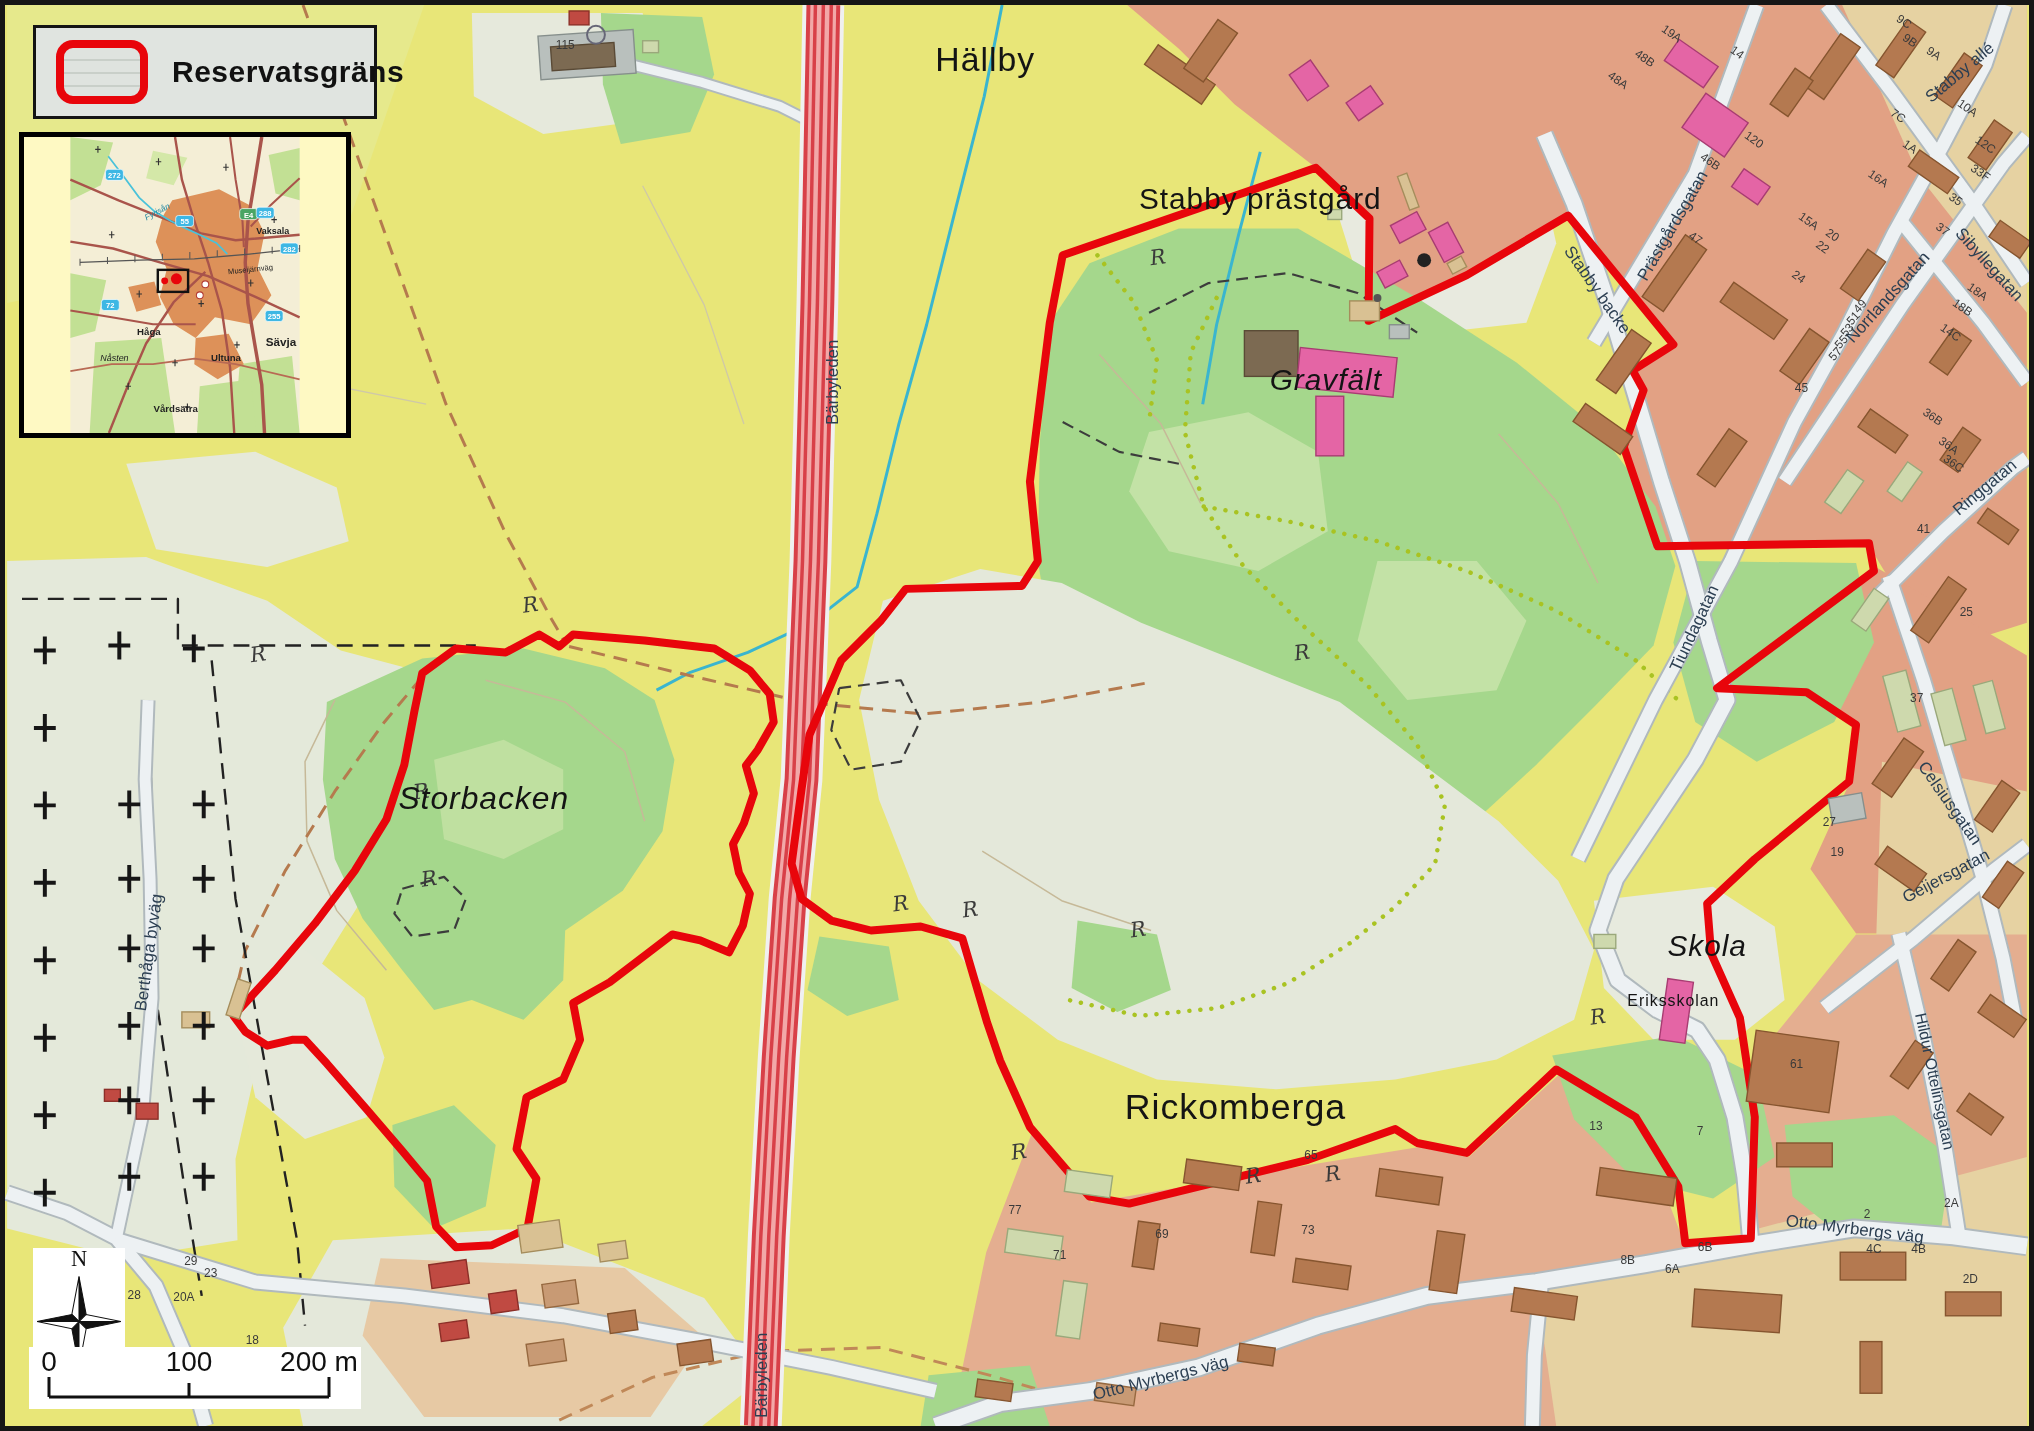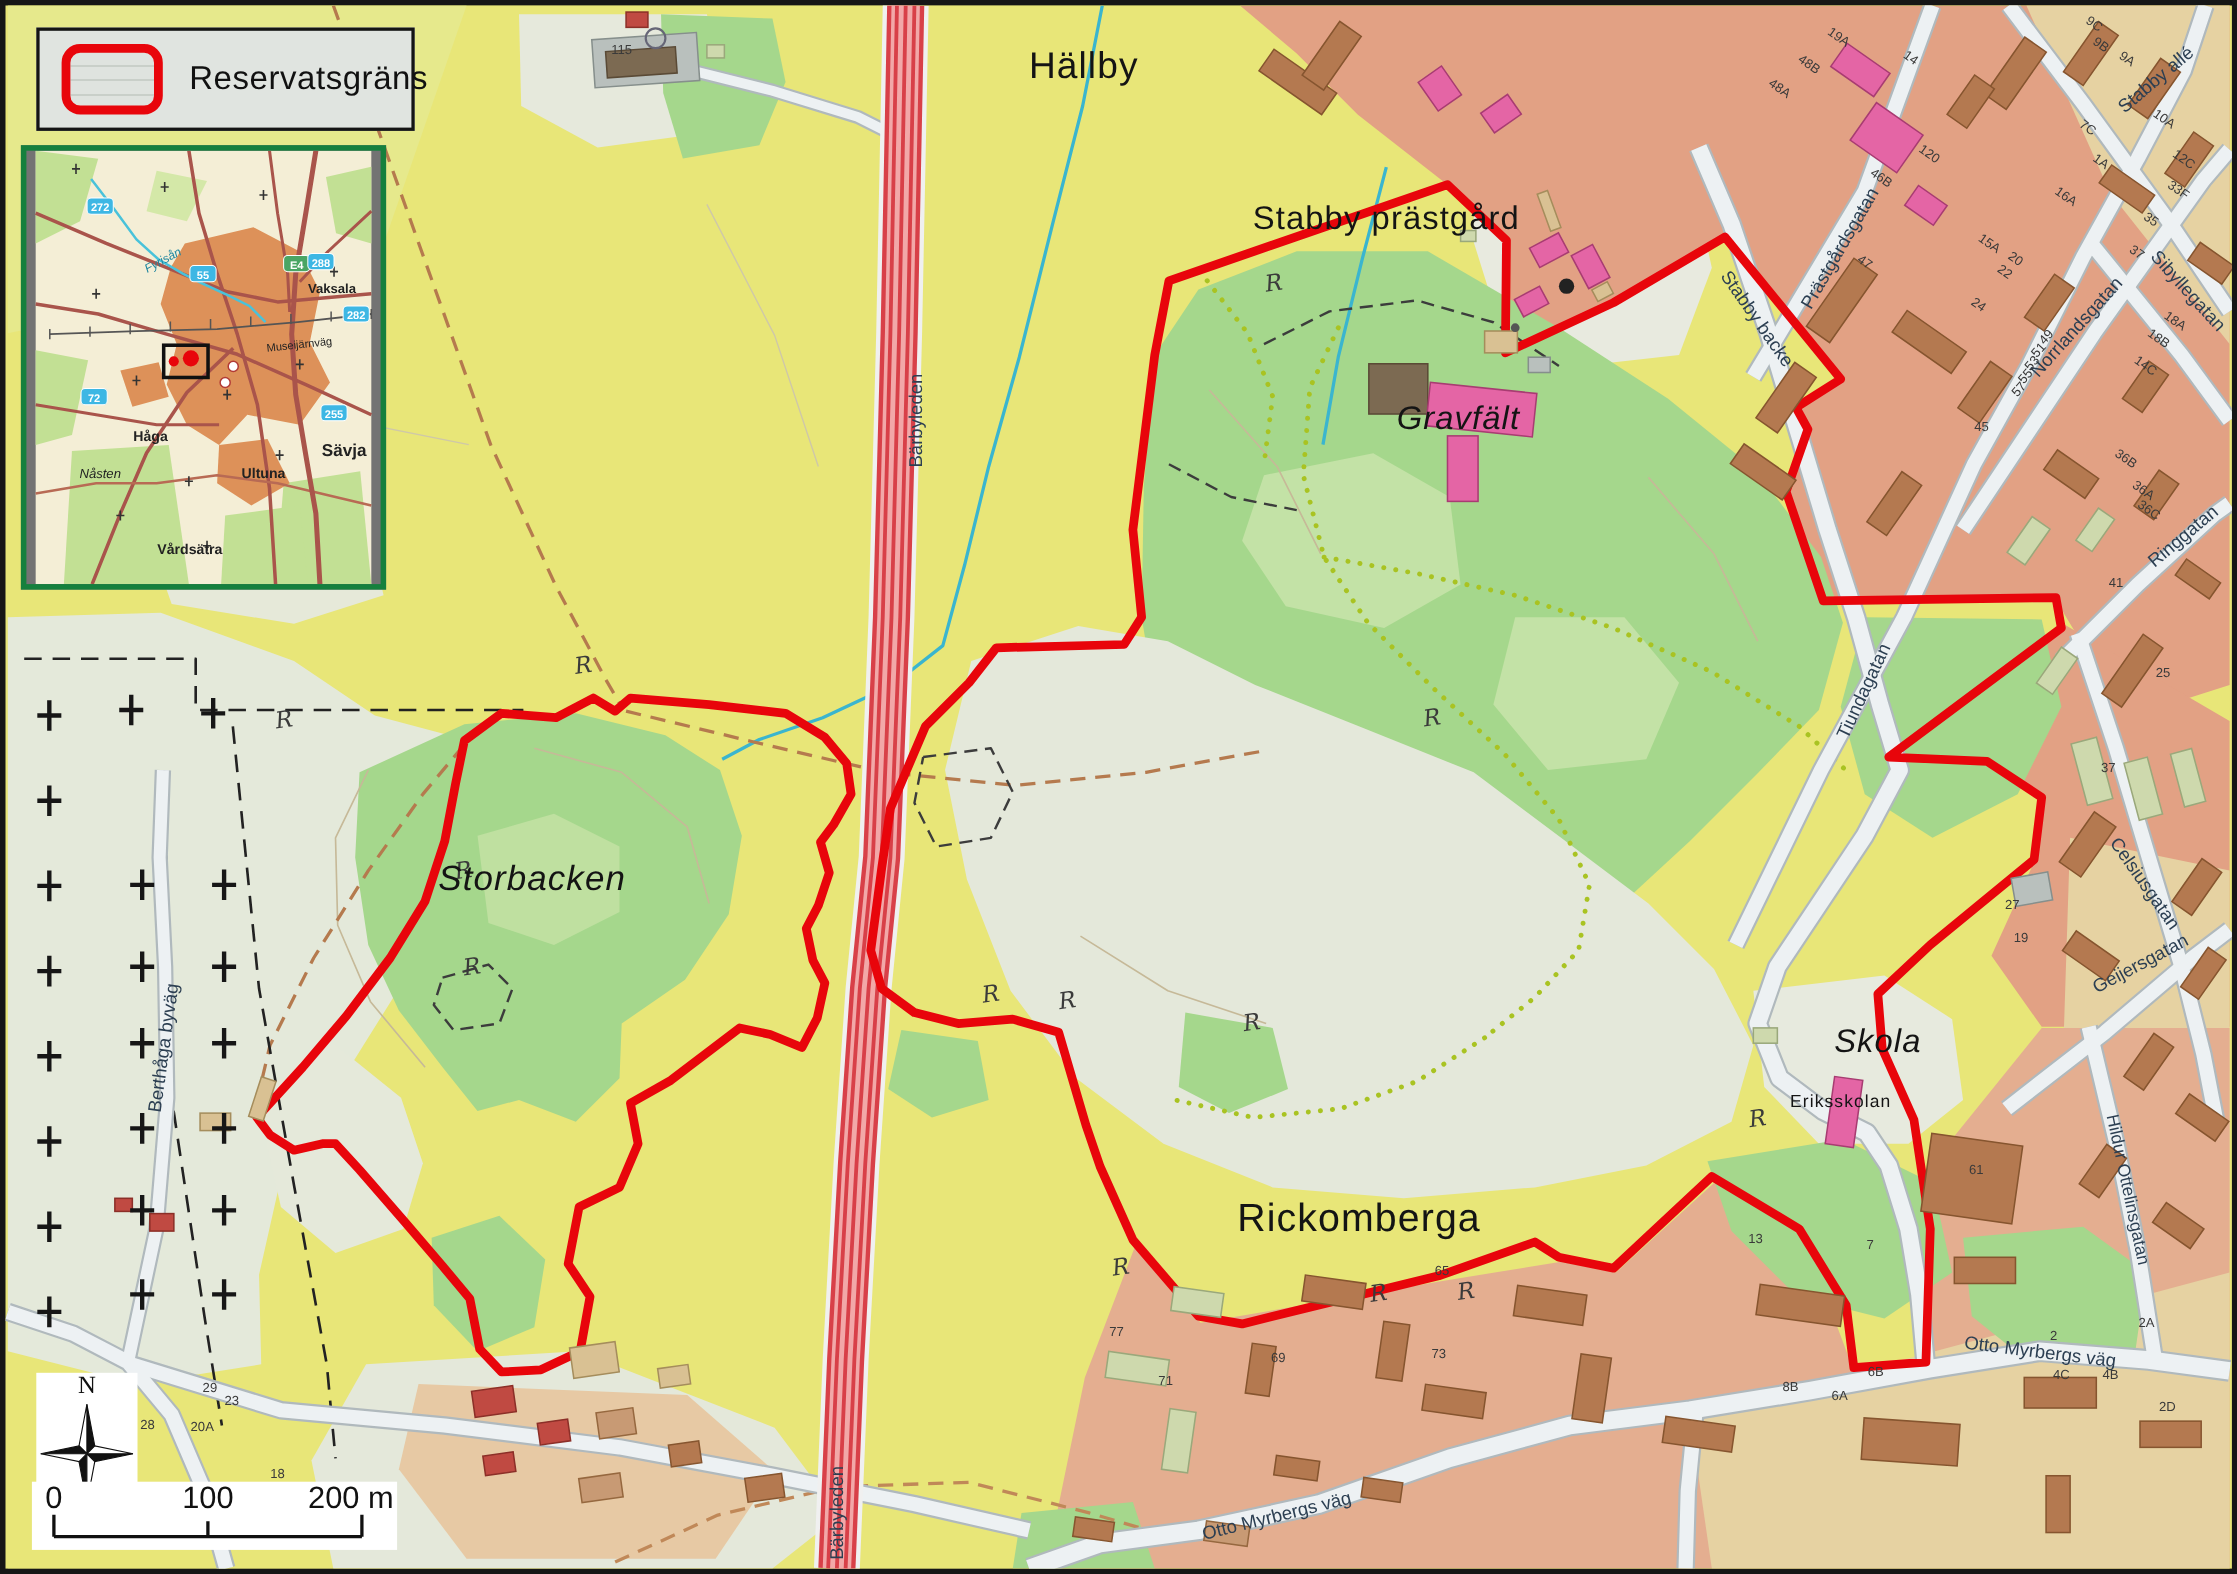--- a/index.html
+++ b/index.html
@@ -1,24 +1,24 @@
 <!DOCTYPE html>
 <html><head>
 <meta charset="utf-8">
 <style>
   html,body{margin:0;padding:0;}
   body{width:2034px;height:1431px;overflow:hidden;background:#e8e678;font-family:"Liberation Sans",sans-serif;}
   .stage{position:relative;width:2034px;height:1431px;border:5px solid #161616;box-sizing:border-box;}
   #mapsvg{position:absolute;left:0;top:0;width:100%;height:100%;}
   .panel{position:absolute;box-sizing:border-box;}
-  .legend{left:28px;top:20px;width:344px;height:94px;background:#e0e4e0;border:3px solid #141414;display:flex;align-items:center;gap:24px;padding:0 20px;z-index:30;}
+  .legend{left:28px;top:20px;width:344px;height:94px;background:#e0e4e0;border:3px solid #141414;display:flex;align-items:center;gap:24px;padding:0 20px;z-index:30;font-weight:bold;}
   .legend-symbol{width:76px;height:48px;border:8px solid #e8050b;border-radius:17px;background:
      repeating-linear-gradient(180deg,#dfe3df 0 11px,#c9cfc9 11px 13px);flex:0 0 auto;}
   .legend-label{font-size:30px;color:#111;letter-spacing:.5px;}
-  .inset{left:14px;top:127px;width:332px;height:404px;border:5px solid #15803d;background:#737373;z-index:25;}
+  .inset{left:14px;top:127px;width:332px;height:306px;border:5px solid #000000;background:#fef9c3;z-index:25;}
   .inset svg{width:100%;height:100%;display:block;}
   .north{left:28px;top:1243px;width:92px;height:112px;background:#fff;z-index:20;}
   .scalebar{left:24px;top:1342px;width:332px;height:62px;background:#fff;z-index:20;}
 </style>
 </head>
 <body>
 
 <div class="stage">
 
   <svg id="mapsvg" viewBox="0 0 2034 1431">

